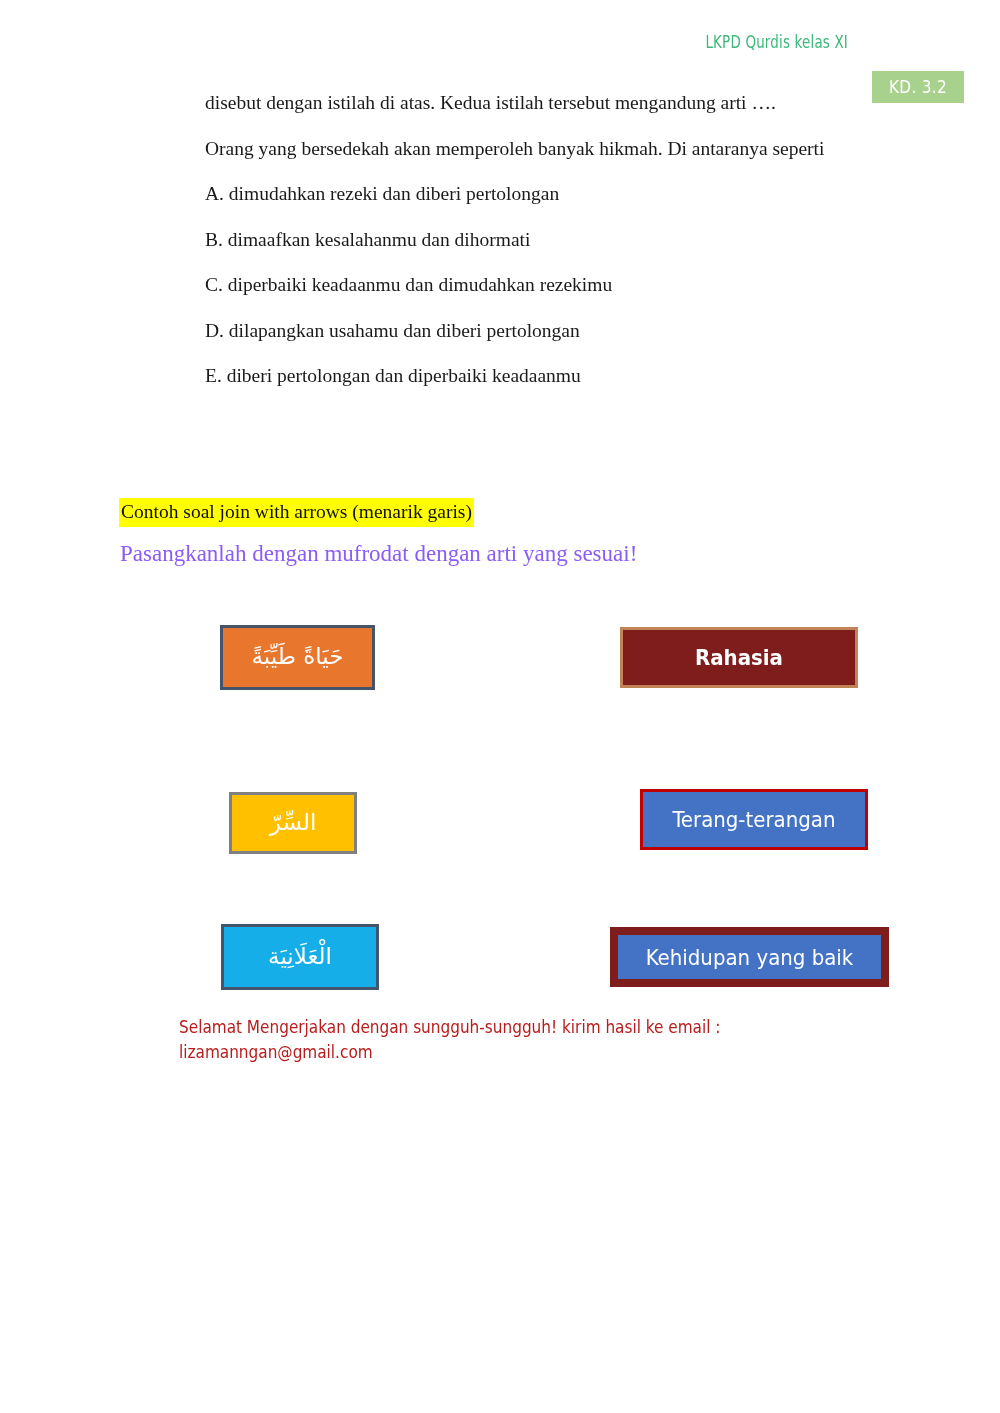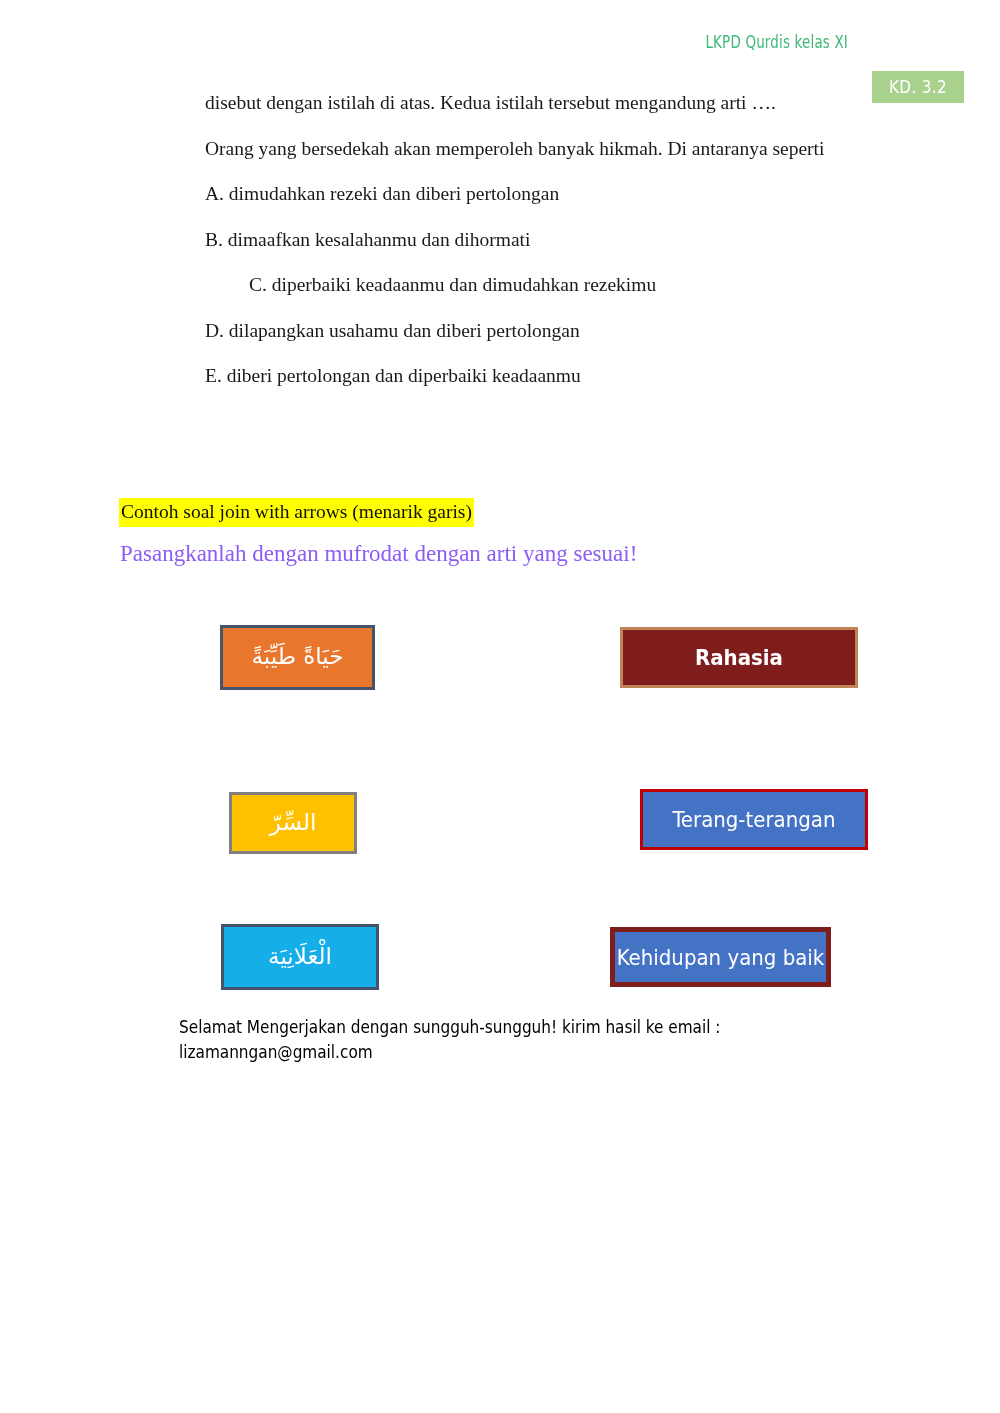--- a/index.html
+++ b/index.html
@@ -69,21 +69,21 @@
   }
   .opt-line {
     font-family: "Liberation Serif", serif;
     font-size: 19.5px;
     line-height: 45.5px;
     color: #1a1a1a;
     white-space: nowrap;
   }
   .opt-a { padding-left: 0px; }
   .opt-b { padding-left: 0px; }
-  .opt-c { padding-left: 0px; margin-left: 44px; }
+  .opt-c { padding-left: 0px; }
   .opt-d { padding-left: 0px; }
   .opt-e { padding-left: 0px; }
 
   
   .section-heading {
     position: absolute;
     left: 119px;
     top: 498px;
     font-family: "Liberation Serif", serif;
     font-size: 19.5px;
@@ -153,34 +153,34 @@
   
   #box-rahasia {
     left: 620px; top: 596px; width: 238px; height: 61px;
     background: #7f1d1d; border: 3px solid #C08456;
   }
   #box-terang {
     left: 640px; top: 758px; width: 228px; height: 61px;
     background: #4472C4; border: 3px solid #C00000;
   }
   #box-kehidupan {
-    left: 610px; top: 896px; width: 221px; height: 60px;
-    background: #4472C4; border: 5px solid #7f1d1d;
+    left: 610px; top: 896px; width: 279px; height: 60px;
+    background: #4472C4; border: 8px solid #7f1d1d;
   }
 
   
   .footer-note {
     position: absolute;
     left: 179px;
     top: 1015px;
     width: 620px;
     font-family: "DejaVu Sans Condensed", "Liberation Sans", sans-serif;
     font-size: 17px;
     line-height: 25px;
-    color: #000000;
+    color: #b91c1c;
   }
   .footer-note div { white-space: nowrap; }
 </style>
 </head>
 <body>
 
 <div class="header">
   <div class="header-title">LKPD  Qurdis kelas XI</div>
   <div class="kd-badge">KD. 3.2</div>
 </div>

